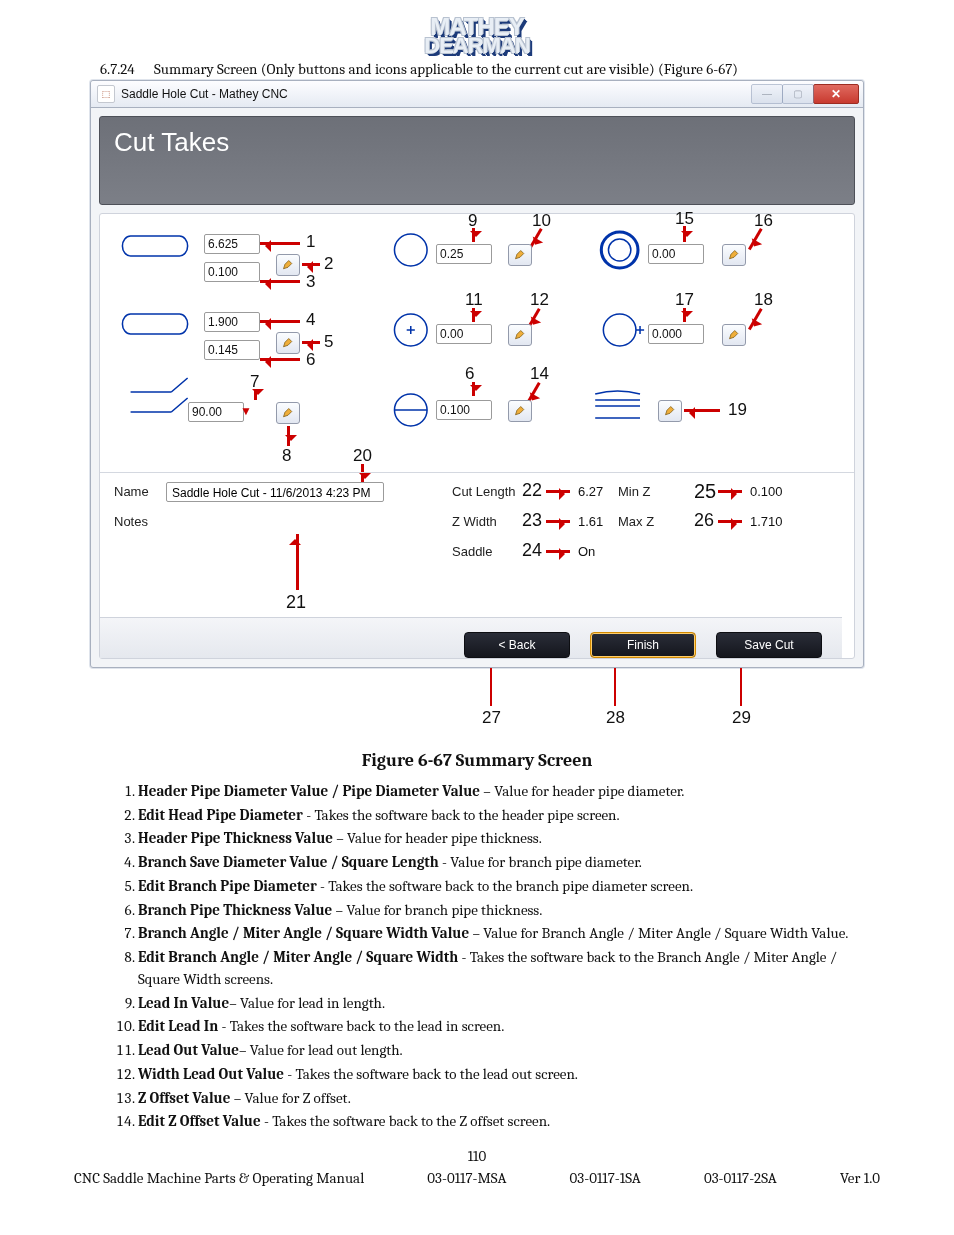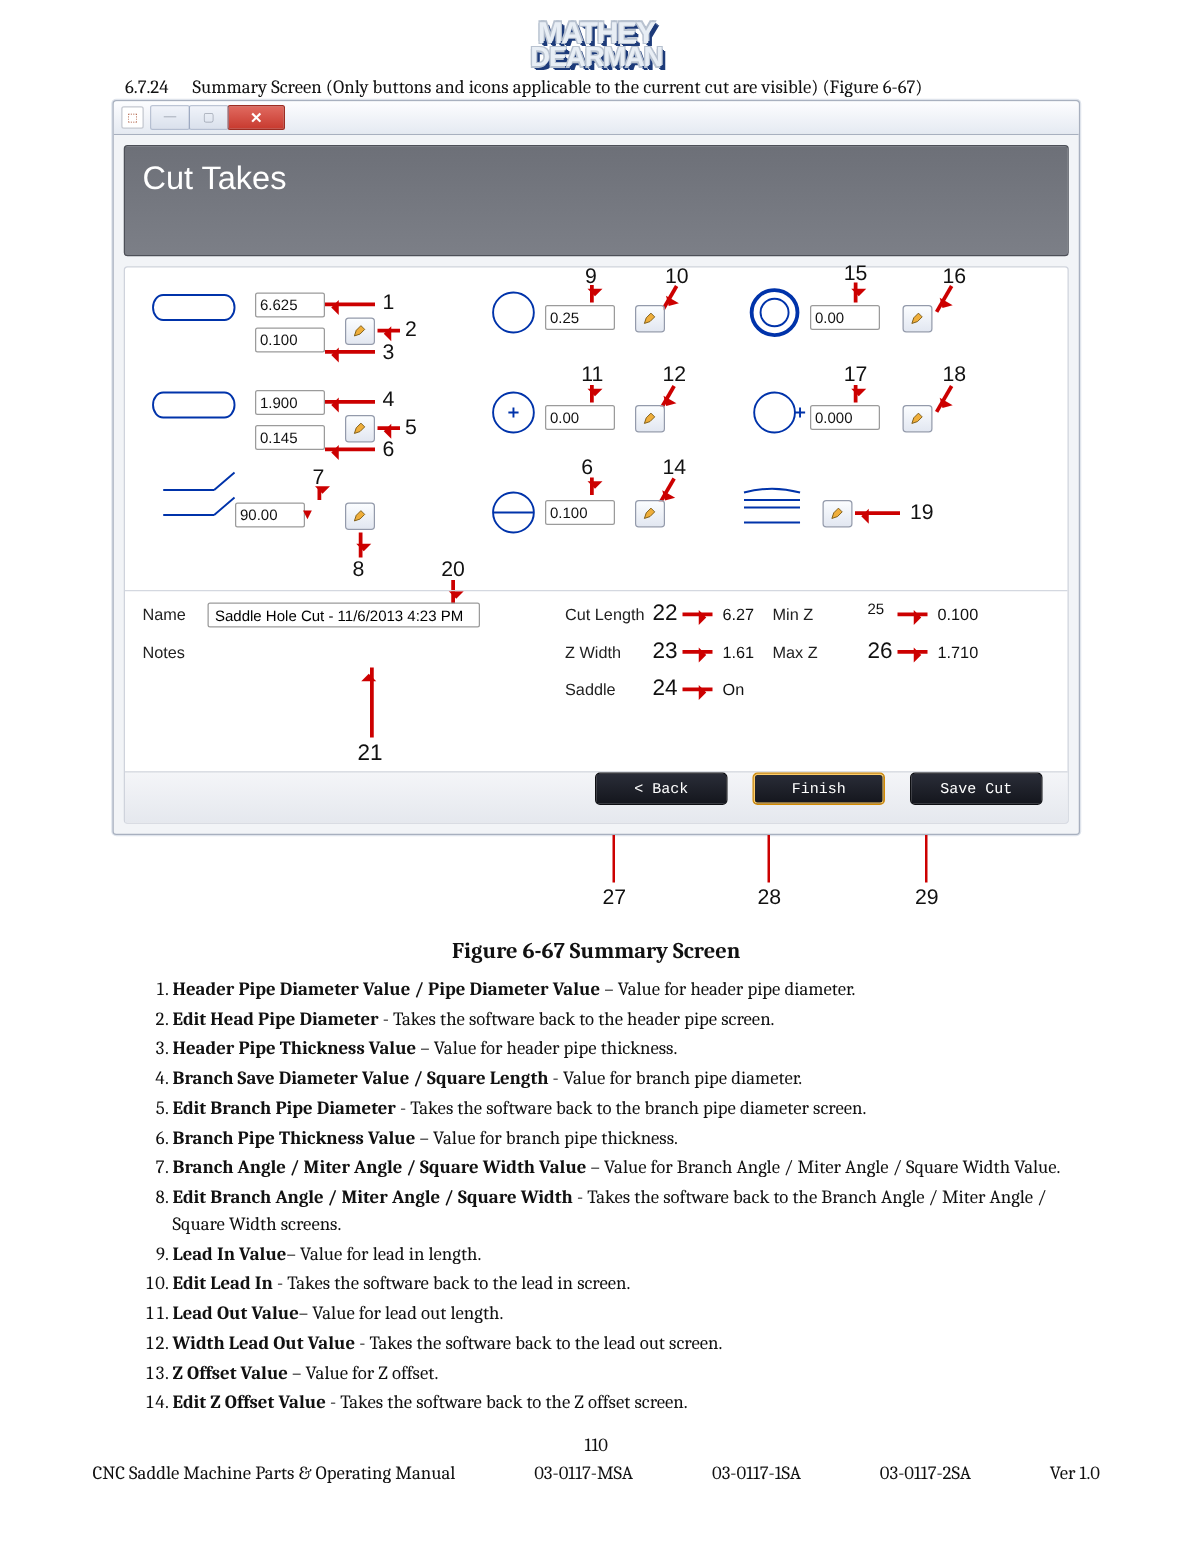--- a/index.html
+++ b/index.html
@@ -172,26 +172,26 @@
     font-size:13px;
     color:#222;
   }
   .meta-value{
     position:absolute;
     font-size:13px;
   }
 
   
   .button-bar{
-    position:absolute;left:0;right:0;bottom:0;
+    position:absolute;left:0;right:12px;bottom:0;
     height:40px;
     border-top:1px solid #cfd3dc;
     background:linear-gradient(#f4f5f8,#e5e8ee);
-    display:flex;justify-content:flex-end;align-items:flex-start;
-    gap:20px;padding:0 20px;font-family:Liberation Mono, monospace;
+    display:flex;justify-content:flex-end;align-items:flex-end;
+    gap:20px;padding:0 20px;
   }
   .btn{
     min-width:104px;height:24px;
     border-radius:4px;
     border:1px solid #0d0e12;
     background:linear-gradient(#2a2d38,#14161d);
     color:var(--button-fg);
     font-size:12px;
     display:flex;align-items:center;justify-content:center;
     cursor:pointer;
@@ -279,20 +279,21 @@
   </div>
 
   <div class="section-heading">
     <span class="num">6.7.24</span>
     <span>Summary Screen (Only buttons and icons applicable to the current cut are visible) (Figure 6-67)</span>
   </div>
 
   <div class="window">
     <div class="titlebar">
       <span class="app-icon">⬚</span>
+      <span class="title-text">Saddle Hole Cut - Mathey CNC</span>
       <div class="win-btns">
         <div class="win-btn dim">—</div>
         <div class="win-btn dim">▢</div>
         <div class="win-btn close">✕</div>
       </div>
     </div>
 
     <div class="banner">
       <span>Cut Takes</span>
     </div>
@@ -449,21 +450,21 @@
       <div class="val" style="left:66px;top:268px;width:210px;"><input value="Saddle Hole Cut - 11/6/2013 4:23 PM" style=""></div>
 
       <span class="meta-label" style="left:14px;top:300px;">Notes</span>
 
       <span class="meta-label" style="left:352px;top:270px;">Cut Length</span>
       <span class="callout" style="left:422px;top:266px;font-size:18px;">22</span>
       <div class="h-arrow" style="left:446px;top:276px;width:24px;"></div>
       <span class="meta-value" style="left:478px;top:270px;">6.27</span>
 
       <span class="meta-label" style="left:518px;top:270px;">Min Z</span>
-      <span class="callout" style="left:594px;top:266px;font-size:12px;">25</span>
+      <span class="callout" style="left:594px;top:266px;font-size:20px;">25</span>
       <div class="h-arrow" style="left:618px;top:276px;width:24px;"></div>
       <span class="meta-value" style="left:650px;top:270px;">0.100</span>
 
       <span class="meta-label" style="left:352px;top:300px;">Z Width</span>
       <span class="callout" style="left:422px;top:296px;font-size:18px;">23</span>
       <div class="h-arrow" style="left:446px;top:306px;width:24px;"></div>
       <span class="meta-value" style="left:478px;top:300px;">1.61</span>
 
       <span class="meta-label" style="left:518px;top:300px;">Max Z</span>
       <span class="callout" style="left:594px;top:296px;font-size:18px;">26</span>

